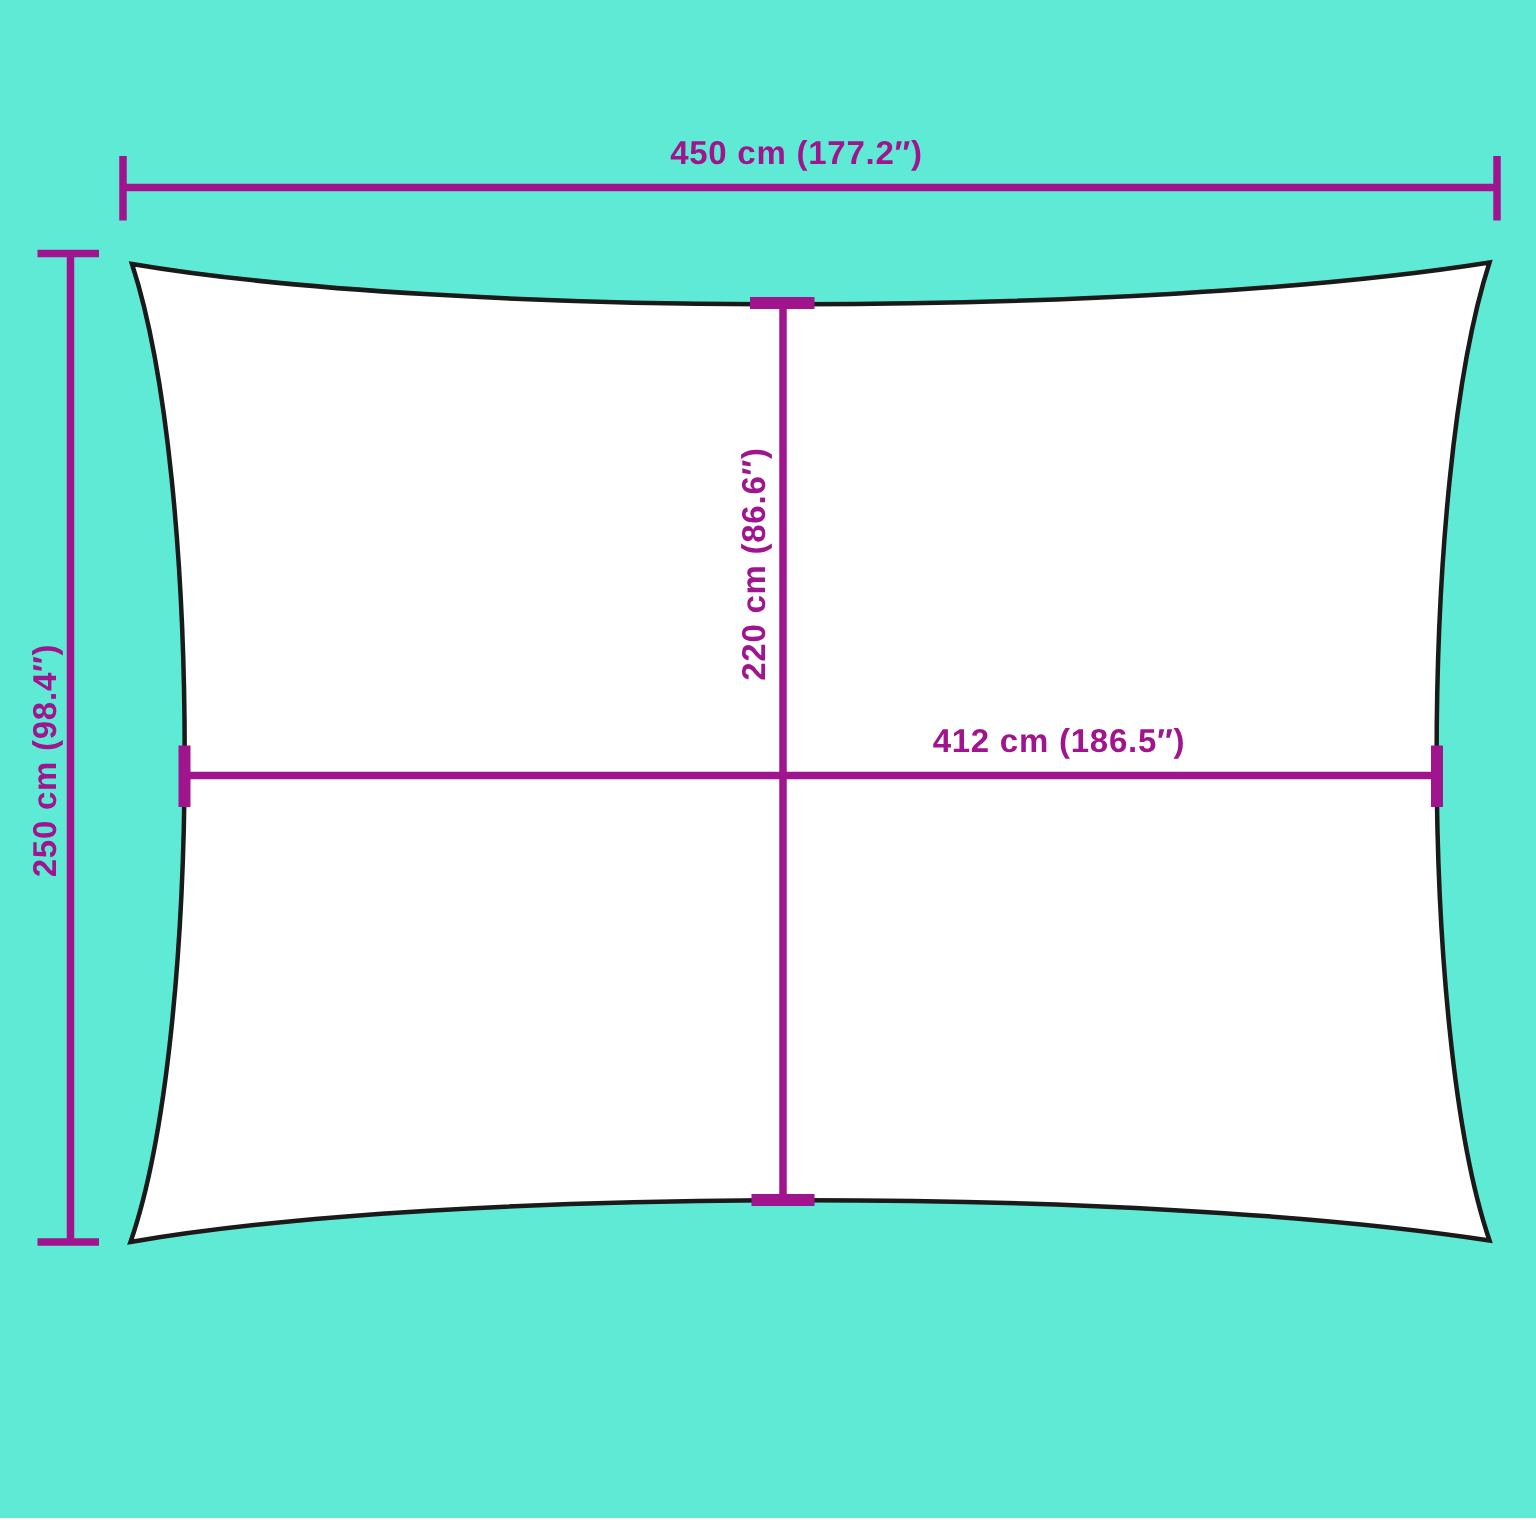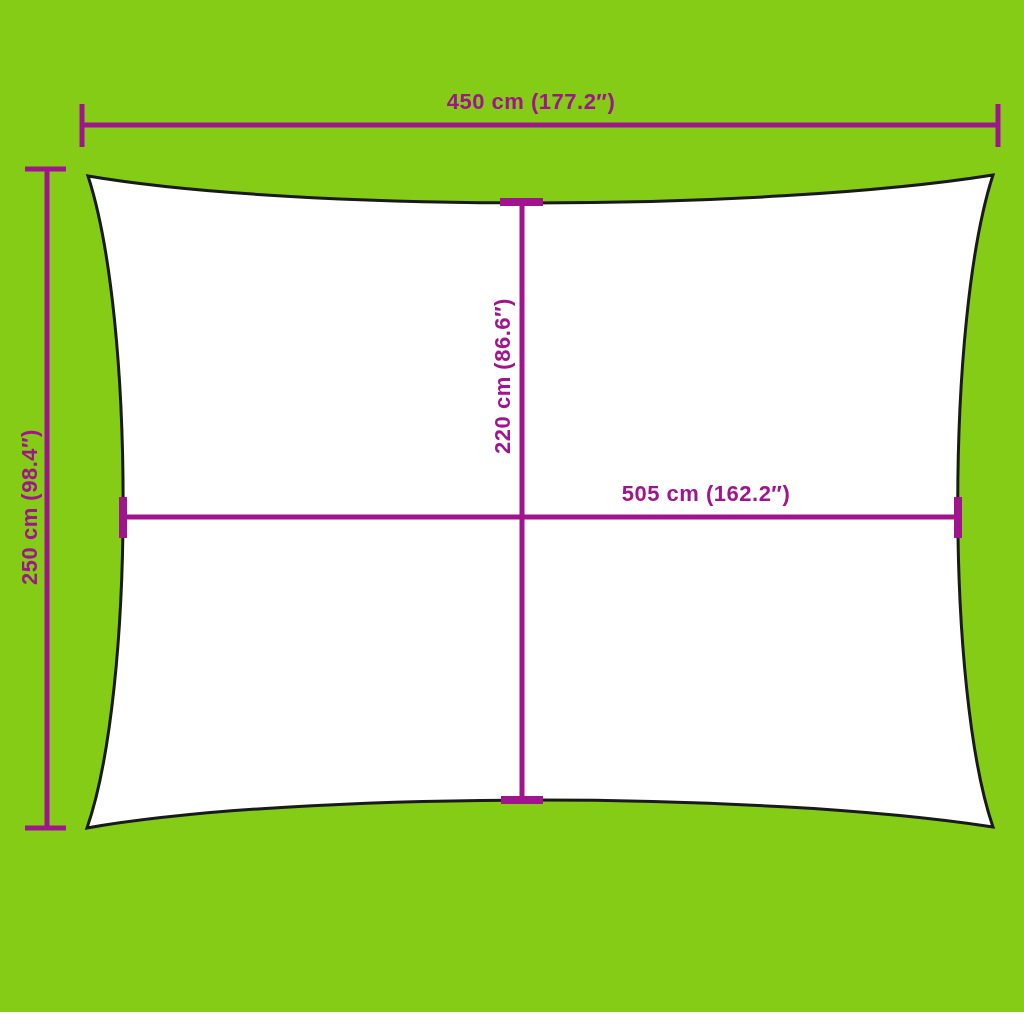--- a/index.html
+++ b/index.html
@@ -4,21 +4,21 @@
 <style>
   html, body {
     margin: 0;
     padding: 0;
     background: #ffffff;
   }
   .canvas {
     position: relative;
     width: 1024px;
     height: 1012px;
-    background: #84cc16;
+    background: #5eead4;
     overflow: hidden;
     font-family: "Liberation Sans", "DejaVu Sans", sans-serif;
   }
   .diagram-svg {
     position: absolute;
     left: 0;
     top: 0;
     width: 1024px;
     height: 1024px;
   }
@@ -72,15 +72,15 @@
       <line x1="958" y1="497" x2="958" y2="538" stroke-width="8"></line>
     </g>
   </svg>
 
   <div class="dim-label" style="left:531px; top:102px;">450 cm (177.2″)</div>
 
   <div class="dim-label vertical" style="left:30px; top:507px;">250 cm (98.4″)</div>
 
   <div class="dim-label vertical" style="left:503px; top:376px;">220 cm (86.6″)</div>
 
-  <div class="dim-label" style="left:706px; top:494px;">505 cm (162.2″)</div>
+  <div class="dim-label" style="left:706px; top:494px;">412 cm (186.5″)</div>
 
 </div>
 
 </body></html>

